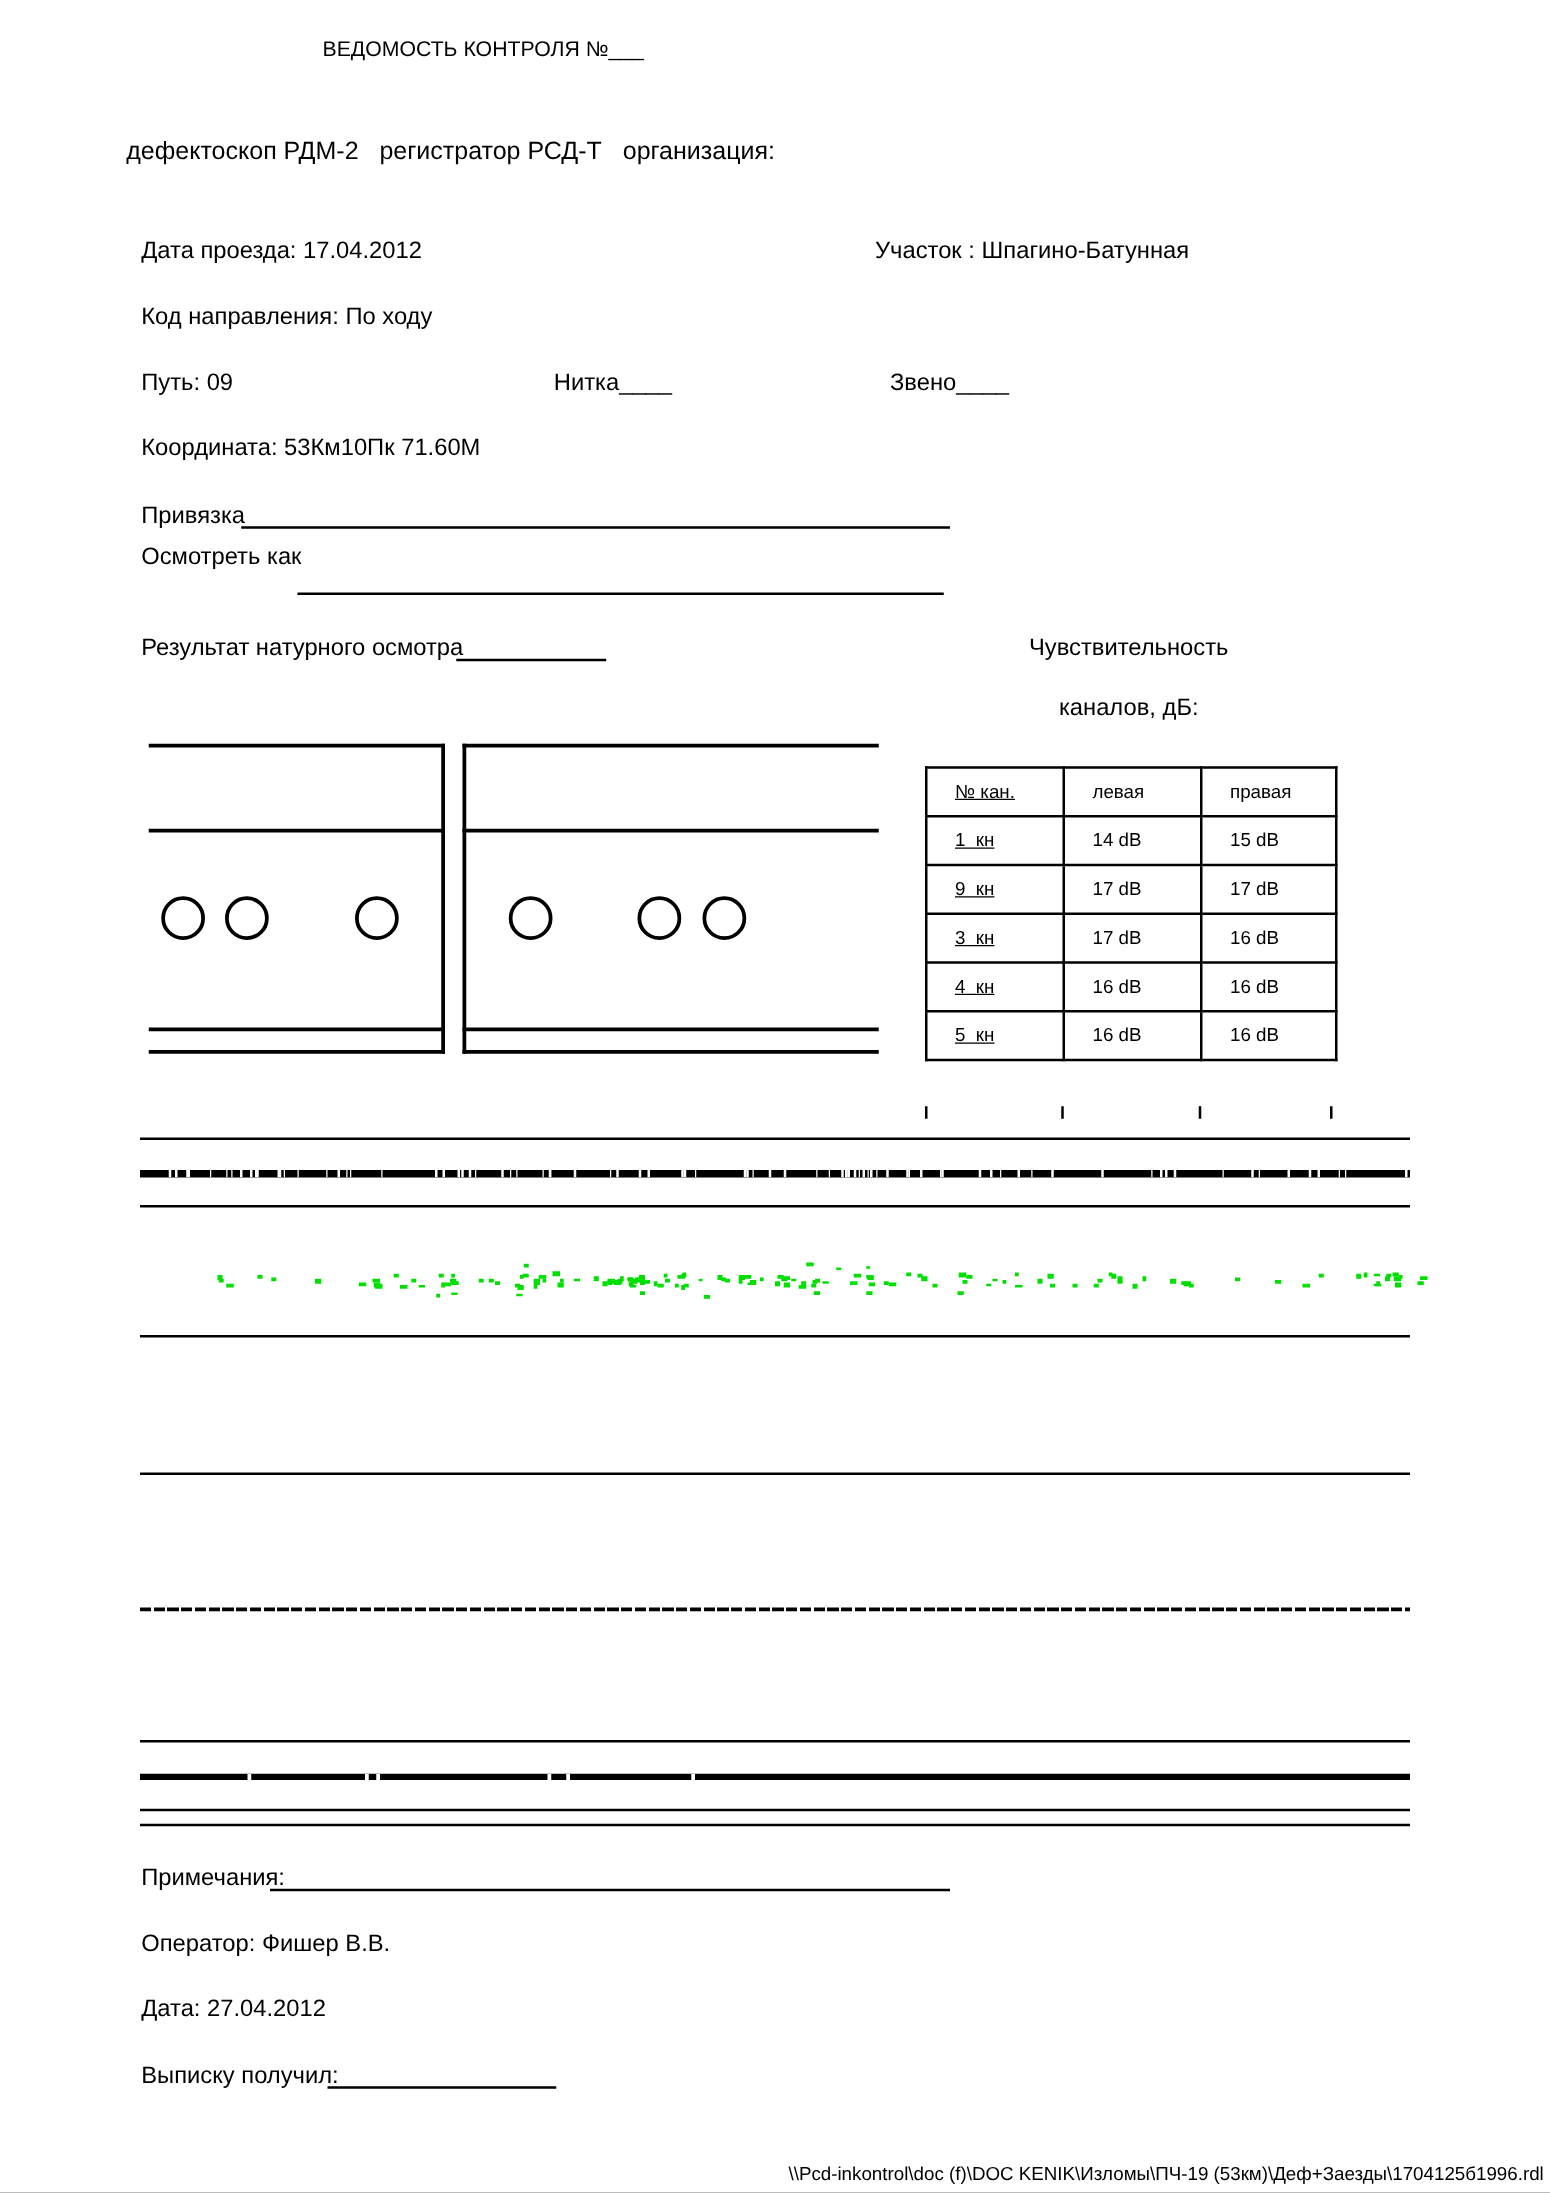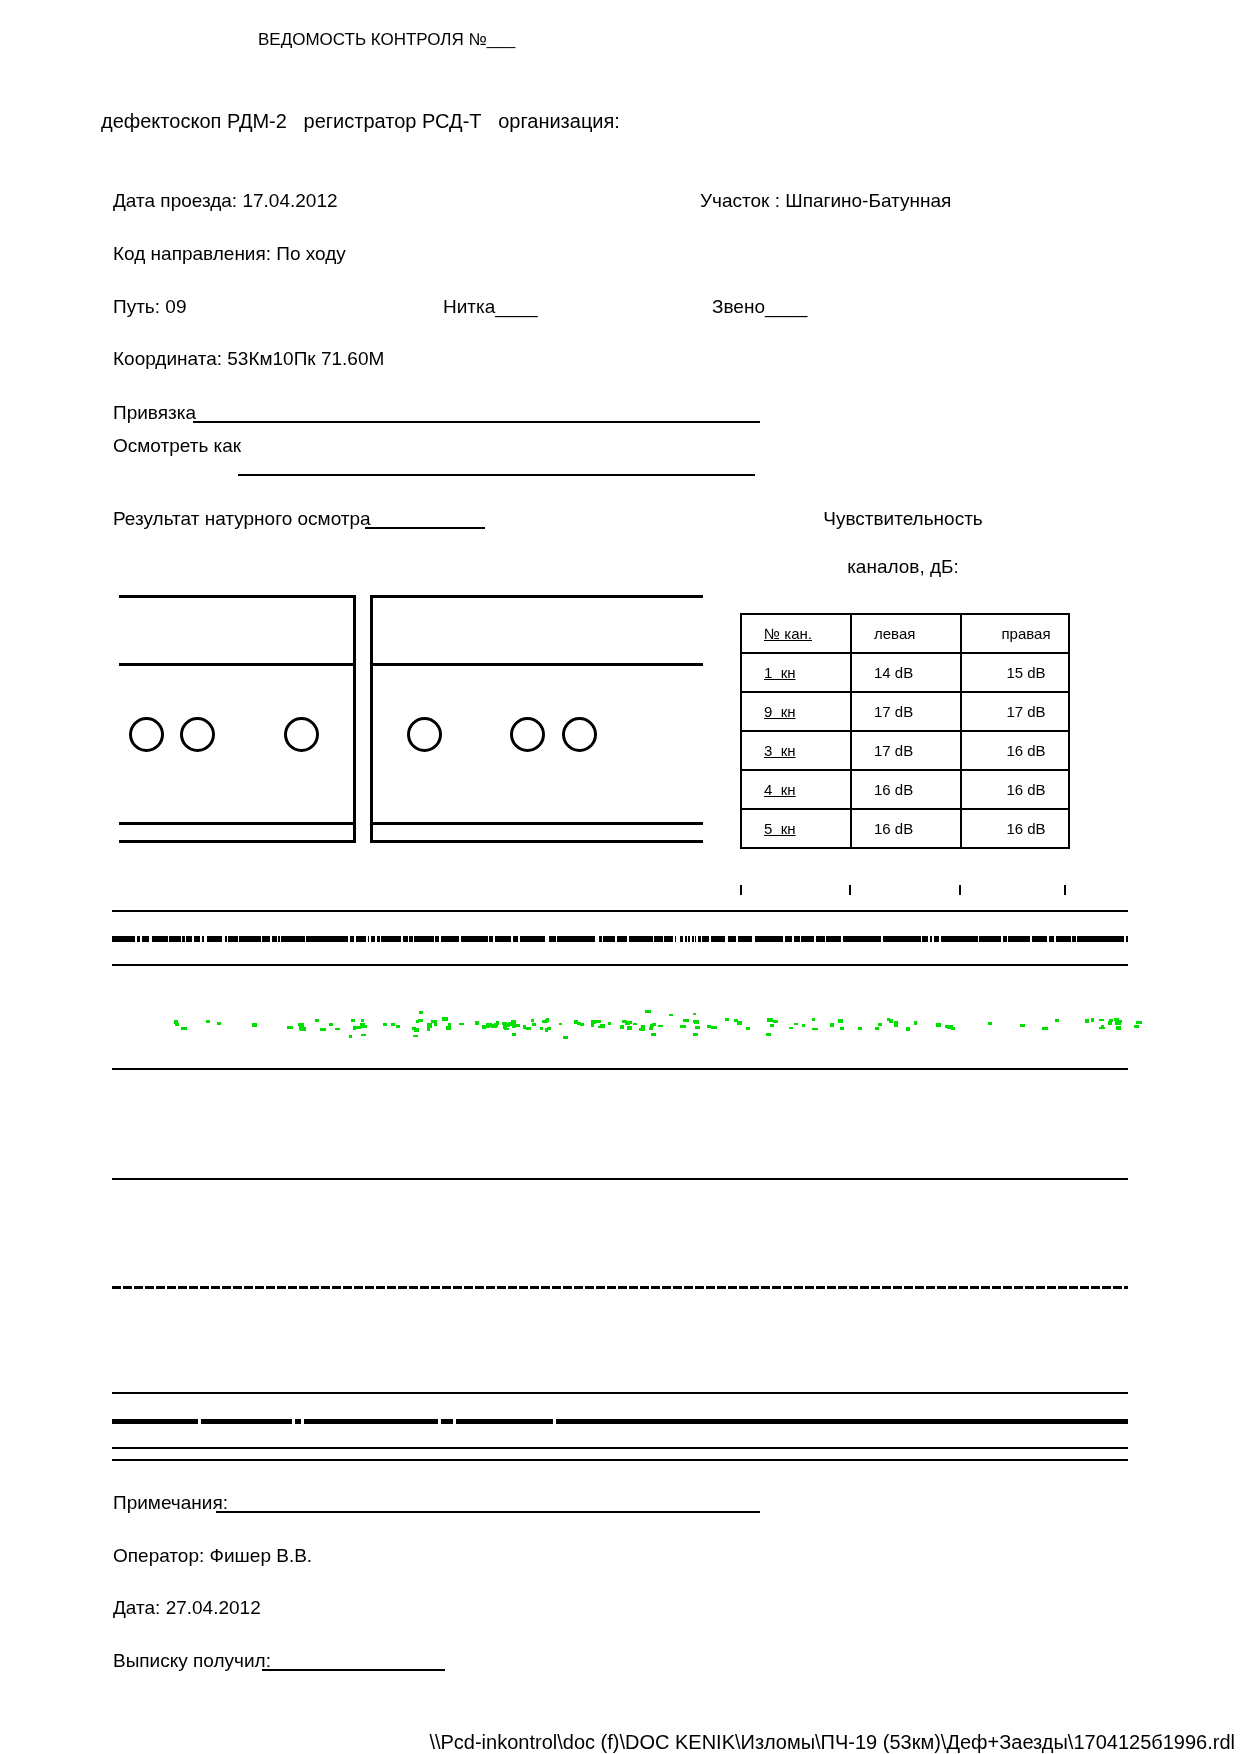--- a/index.html
+++ b/index.html
@@ -52,21 +52,21 @@
   #hole-4{left:407px; top:717px;}
   #hole-5{left:510px; top:717px;}
   #hole-6{left:562px; top:717px;}
 
   
   #sens-table{position:absolute; left:740px; top:613px; border-collapse:collapse;}
   #sens-table td{border:2px solid var(--ink); font-size:15px; padding:0 0 0 22px;
                  height:37px; white-space:pre; font-family:"Liberation Sans",sans-serif;}
   #sens-table td:nth-child(1){width:86px;text-decoration:underline;}
   #sens-table td:nth-child(2){width:86px;}
-  #sens-table td:nth-child(3){width:84px;text-align:center;}
+  #sens-table td:nth-child(3){width:84px;}
   .stub{position:absolute; top:885px; width:2px; height:10px; background:var(--ink);}
   #stub-1{left:740px;} #stub-2{left:849px;} #stub-3{left:959px;} #stub-4{left:1064px;}
 
   
   .sline{position:absolute; left:112px; width:1016px; height:2px; background:var(--ink);}
   #sl-1{top:910px;} #sl-2{top:964px;} #sl-3{top:1068px;} #sl-4{top:1178px;}
   #sl-5{top:1392px;} #sl-6{top:1447px;} #sl-7{top:1459px;}
   #bar1{position:absolute; left:112px; top:936px; width:1016px; height:6px; background:var(--ink); overflow:hidden;}
   #bar2{position:absolute; left:112px; top:1419px; width:1016px; height:5px; background:var(--ink); overflow:hidden;}
   #ruler{position:absolute; left:112px; top:1286px; width:1016px; height:3px;
@@ -75,21 +75,21 @@
   #trace{position:absolute; left:0; top:0;}
   .trace-mark{position:absolute; background:var(--trace);}
 
   
   #notes-label{left:113px; top:1492px;}
   #notes-rule{left:216px; top:1511px; width:544px;}
   #operator{left:113px; top:1545px;}
   #op-date{left:113px; top:1597px;}
   #receipt{left:113px; top:1650px;}
   #receipt-rule{left:262px; top:1669px; width:183px;}
-  #file-path{position:absolute; right:5px; top:1731px; font-size:20px; white-space:pre;}
+  #file-path{position:absolute; right:5px; top:1731px; font-size:15px; white-space:pre;}
 </style>
 </head>
 <body>
 
 <div class="page" style="--ink: #000000; --trace: #00e000;">
 
   <div class="t" id="title">ВЕДОМОСТЬ КОНТРОЛЯ №___</div>
   <div class="t" id="device-line">дефектоскоп РДМ-2   регистратор РСД-Т   организация:</div>
 
   <div class="t" id="ride-date">Дата проезда: 17.04.2012</div>

